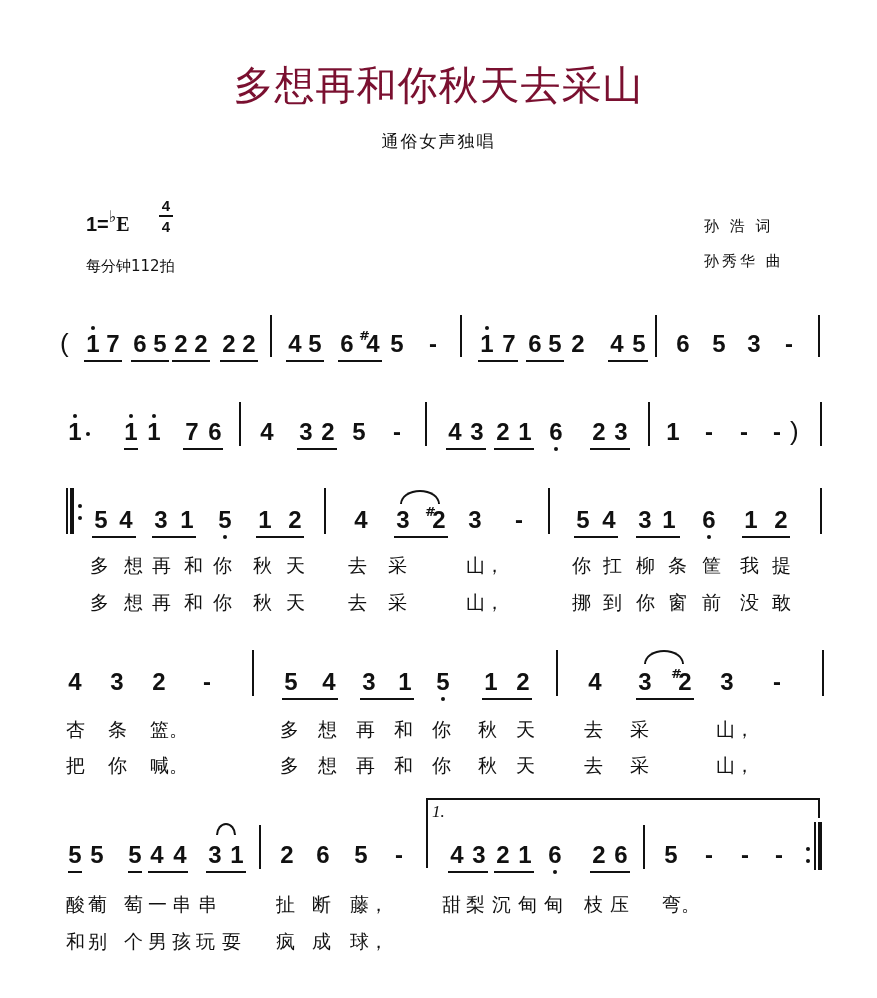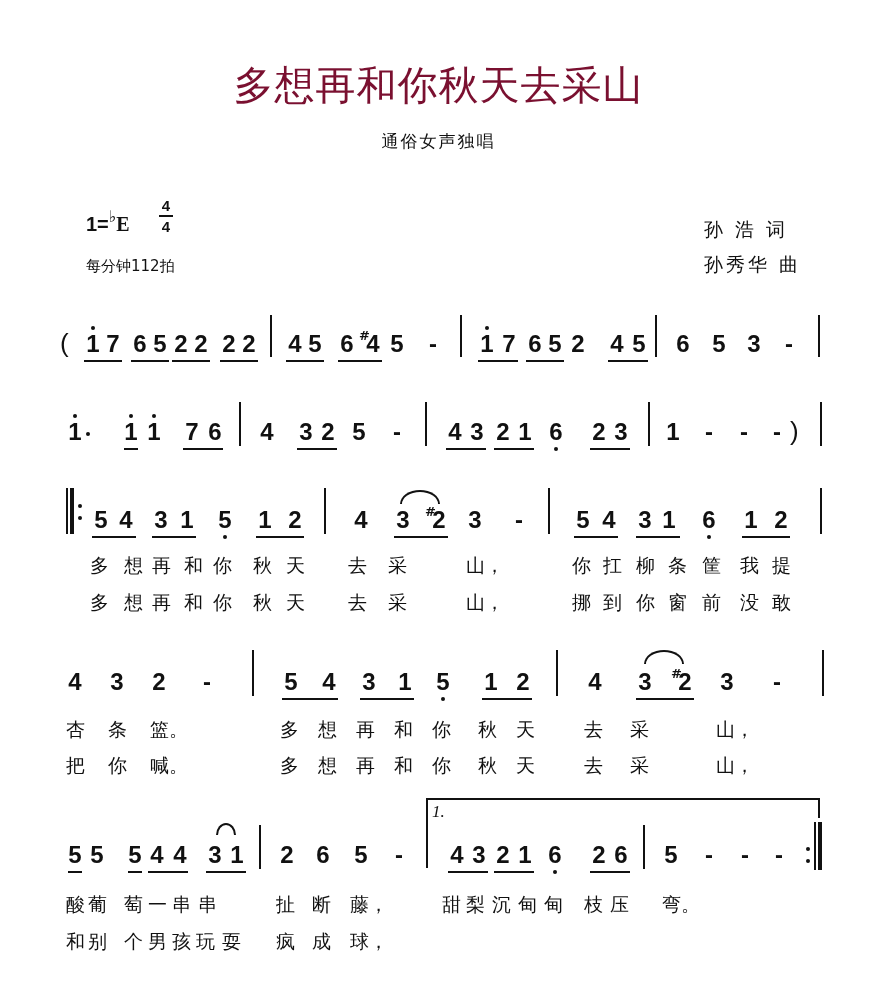--- a/index.html
+++ b/index.html
@@ -6,21 +6,21 @@
   body { width: 877px; height: 998px; position: relative; overflow: hidden; font-family: "DejaVu Sans", sans-serif; color: #111; }
   .abs { position: absolute; }
   .title { left: 0; width: 877px; top: 58px; text-align: center; font-size: 40px; color: #7a1030; letter-spacing: 1px; font-family: "DejaVu Sans", sans-serif; }
   .subtitle { left: 0; width: 877px; top: 130px; text-align: center; font-size: 17px; color: #111; letter-spacing: 2px; font-family: "DejaVu Serif", serif; }
   .key { left: 86px; top: 213px; font-size: 20px; font-weight: bold; font-family: "Liberation Sans", sans-serif; }
   .key .flat { font-size: 16px; position: relative; top: -9px; font-weight: normal; font-family: "DejaVu Serif", serif; }
   .key .E { font-family: "Liberation Serif", serif; font-weight: bold; }
   .timesig { left: 159px; top: 197px; width: 14px; text-align: center; font-size: 15px; font-weight: bold; line-height: 17px; font-family: "Liberation Sans", sans-serif; }
   .timesig .bar { height: 2px; background: #111; margin: 1px 0; }
   .tempo { left: 86px; top: 257px; font-size: 15px; font-family: "DejaVu Sans", sans-serif; }
-  .credit { font-size: 19px; font-family: "DejaVu Serif", serif; letter-spacing: 3px; }
+  .credit { font-size: 15px; font-family: "DejaVu Serif", serif; letter-spacing: 3px; }
 
   .note { position: absolute; font-family: "Liberation Sans", sans-serif; font-weight: bold; font-size: 24px; width: 18px; text-align: center; line-height: 24px; }
   .note .hi { position: absolute; left: 7px; top: -6px; width: 4px; height: 4px; border-radius: 50%; background: #111; }
   .note .lo { position: absolute; left: 7px; top: 27px; width: 4px; height: 4px; border-radius: 50%; background: #111; }
   .sharp { position: absolute; font-size: 13px; font-weight: bold; top: -8px; left: -5px; font-family: "DejaVu Sans", sans-serif; }
   .ul { position: absolute; height: 2px; background: #111; }
   .bar { position: absolute; width: 2px; background: #111; }
   .lyric { position: absolute; font-family: "DejaVu Serif", serif; font-size: 19px; white-space: pre; letter-spacing: 0; }
   .tie { position: absolute; border: 2px solid #111; border-bottom: none; border-radius: 50% 50% 0 0 / 100% 100% 0 0; }
   .paren { position: absolute; font-family: "Liberation Sans", sans-serif; font-size: 26px; }

